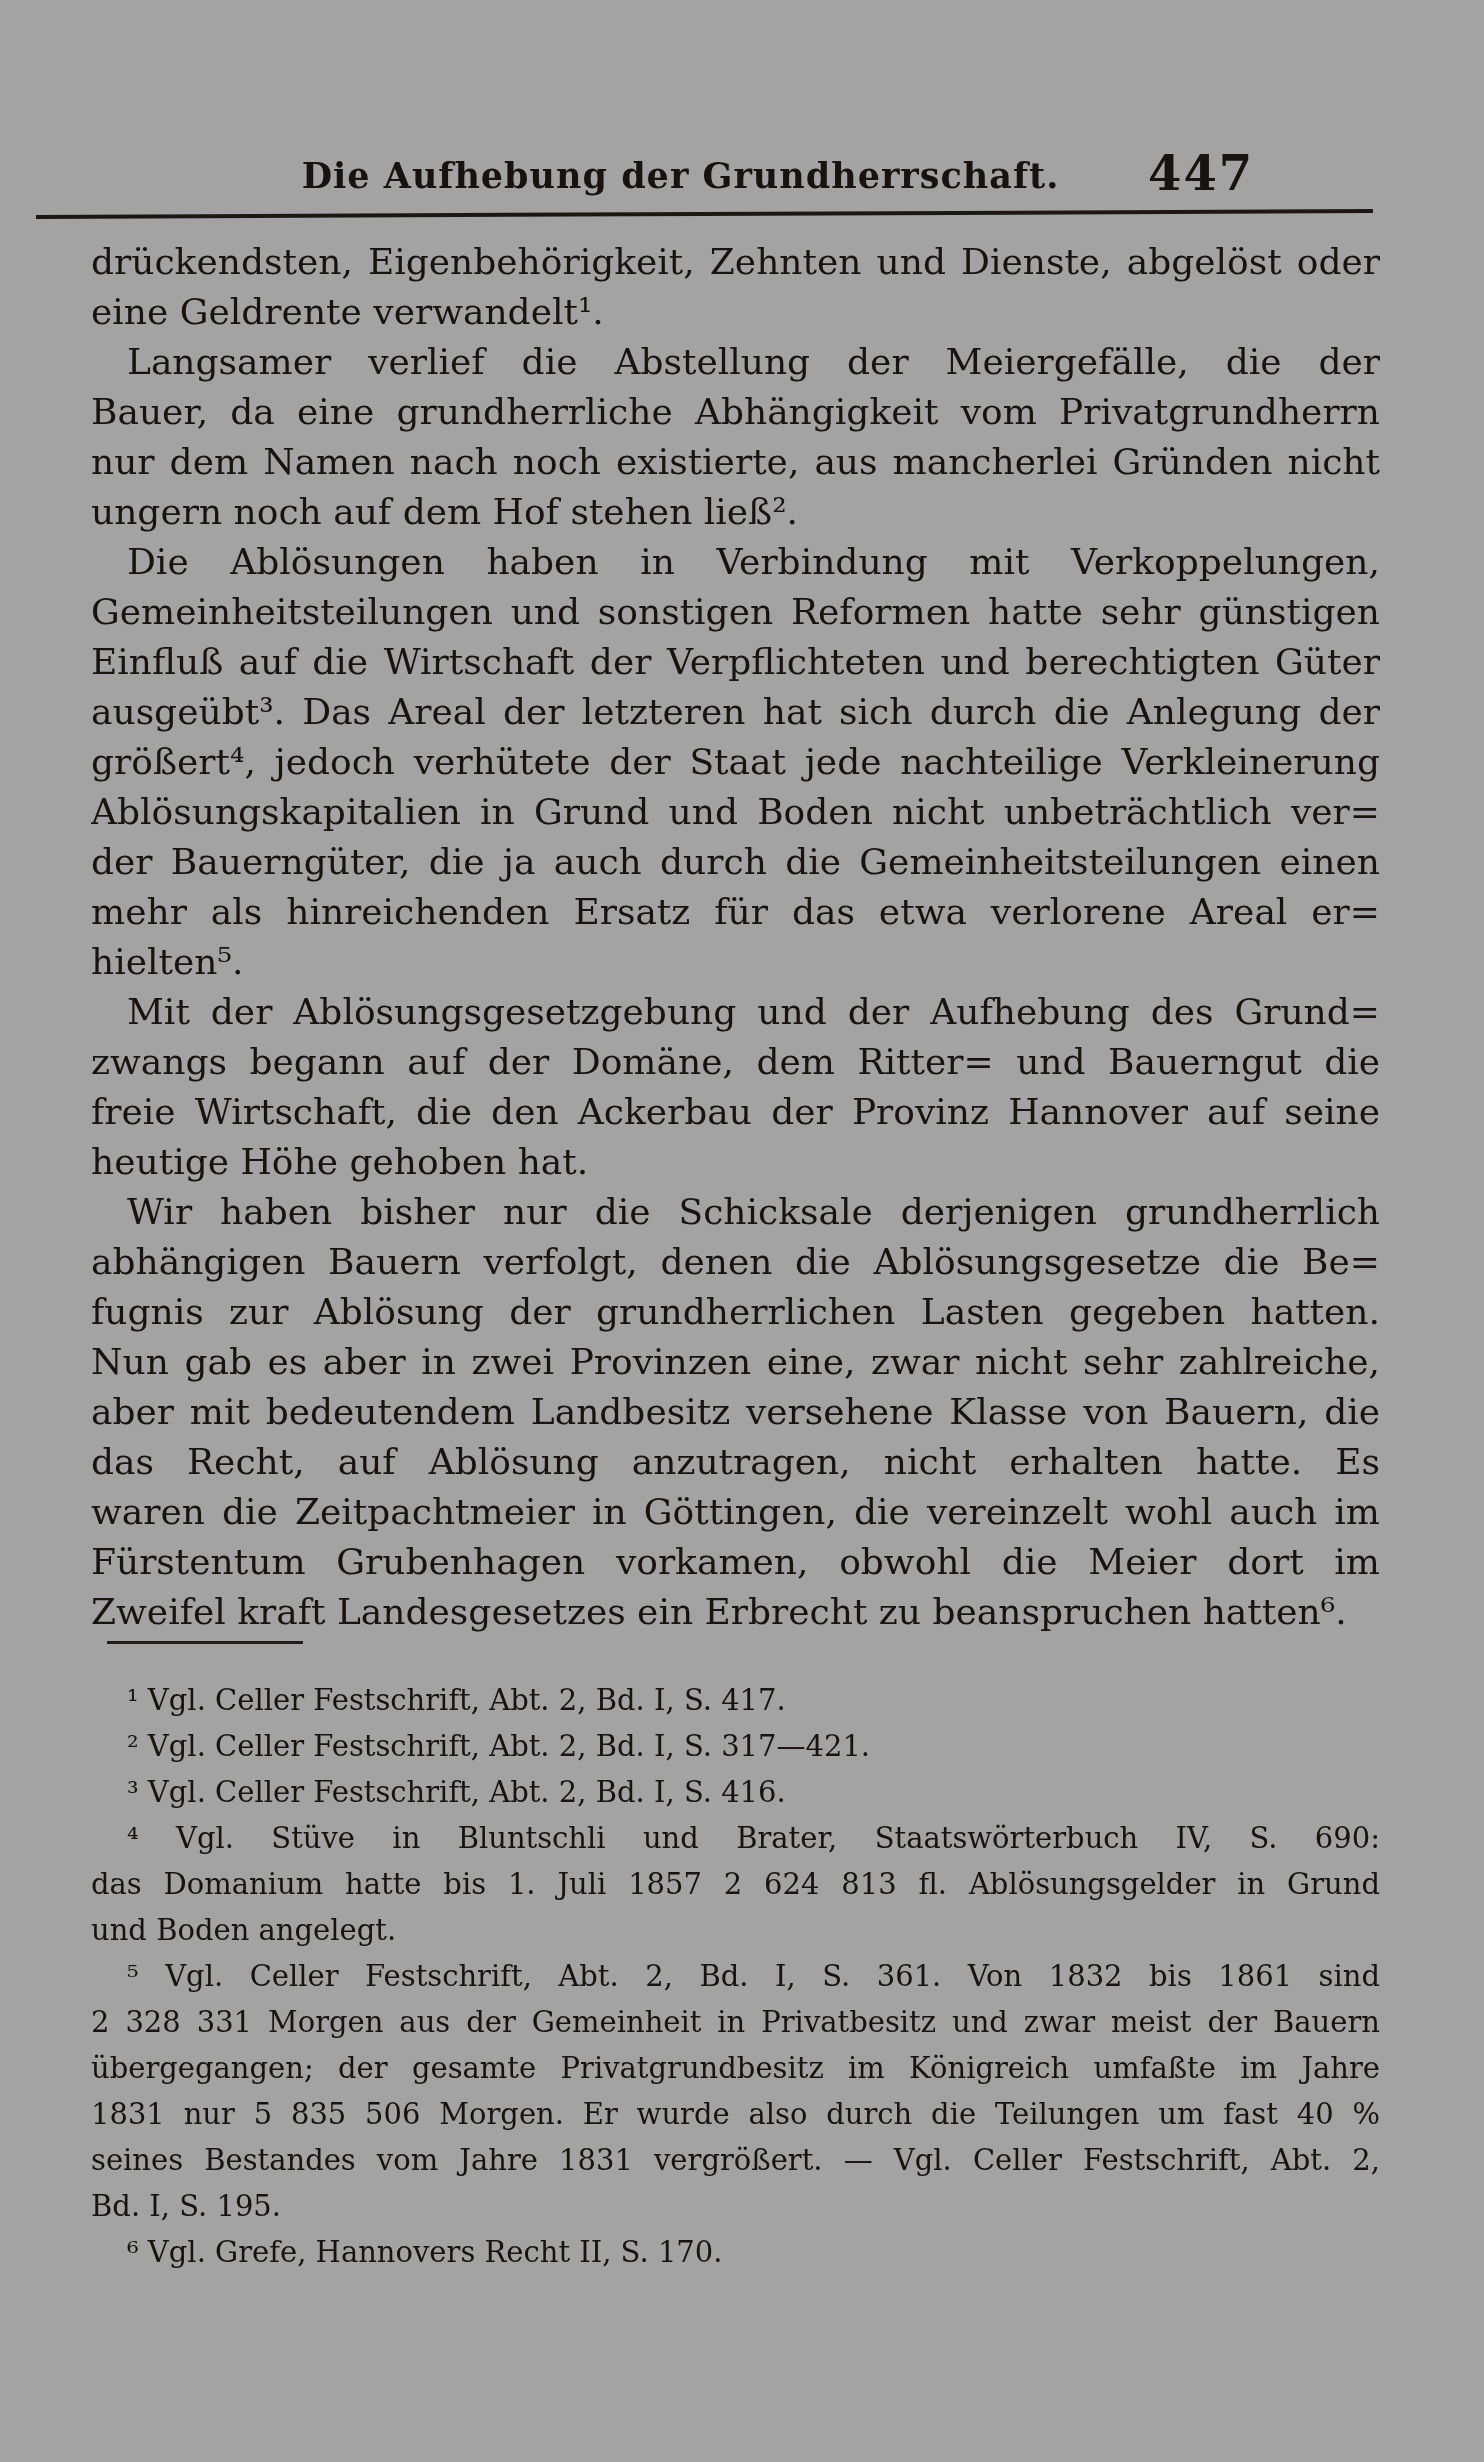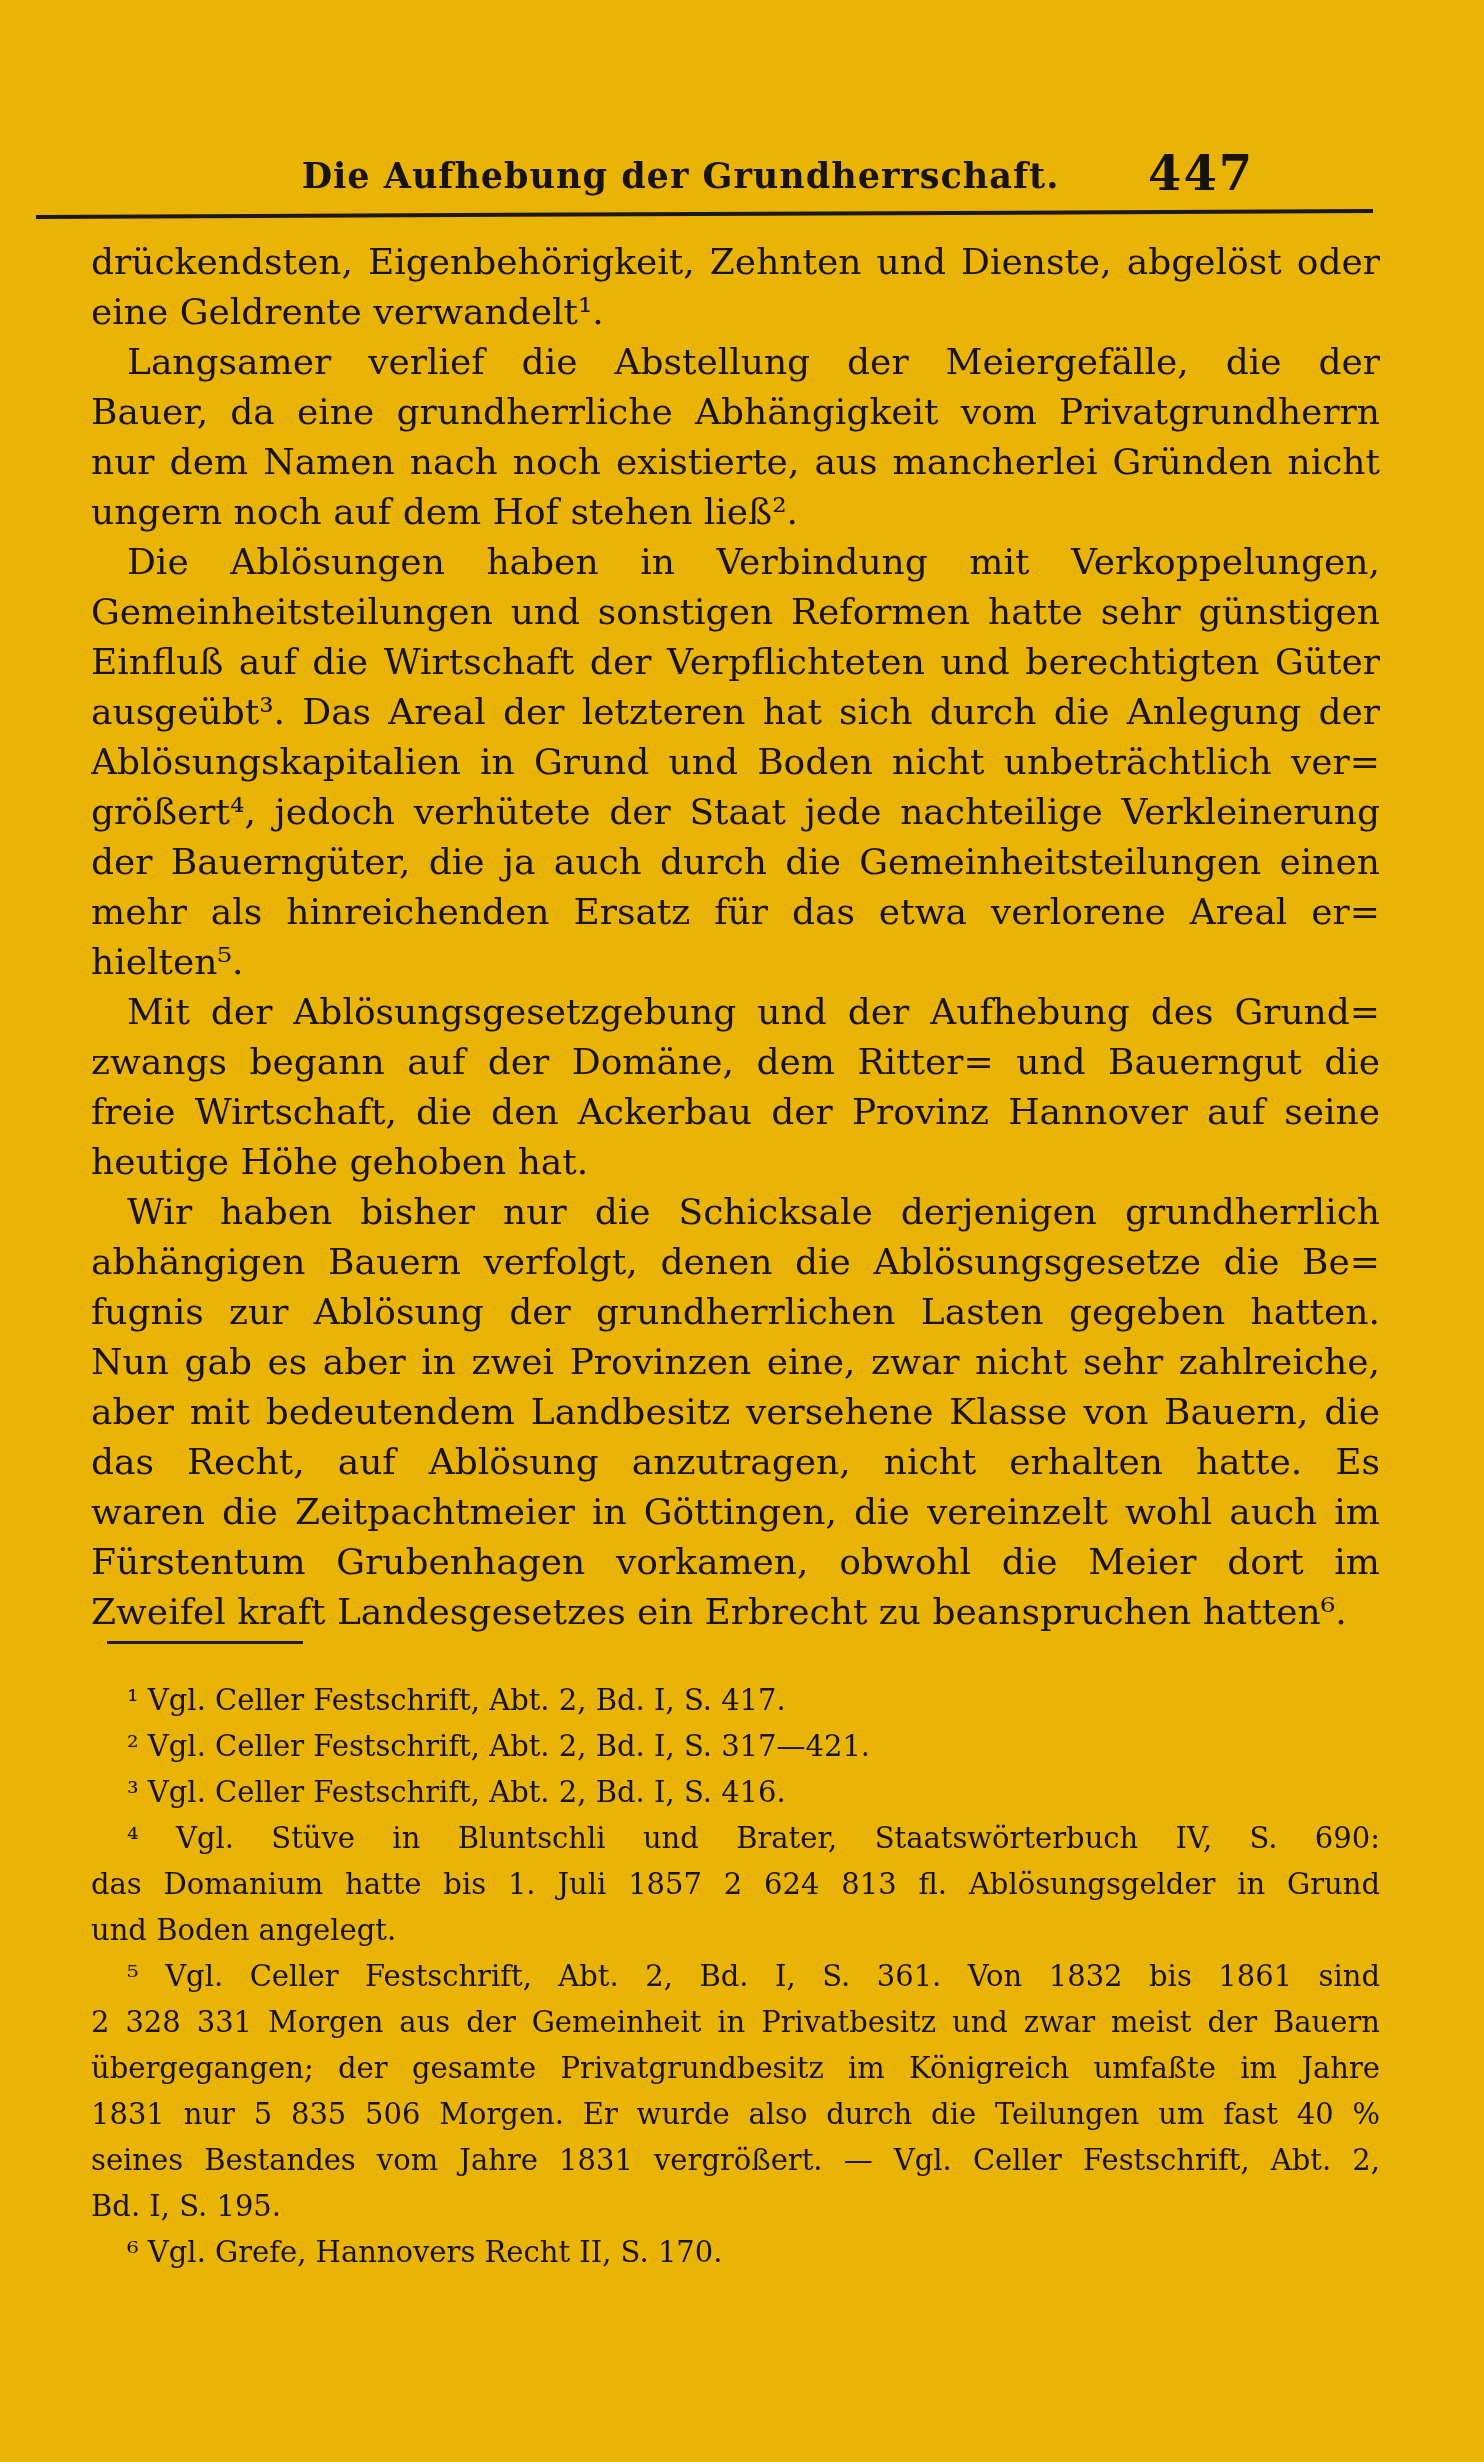--- a/index.html
+++ b/index.html
@@ -4,21 +4,21 @@
 <style>
   html, body {
     margin: 0;
     padding: 0;
     background: #ffffff;
   }
   .page {
     position: relative;
     width: 1485px;
     height: 2462px;
-    background: #eab308;
+    background: #a3a3a3;
     color: #17140f;
     font-family: "DejaVu Serif", "Liberation Serif", serif;
     overflow: hidden;
   }
 
   
   .running-title {
     position: absolute;
     top: 155px;
     left: 0;
@@ -117,23 +117,23 @@
       <div class="line last">ungern noch auf dem Hof stehen ließ².</div>
 
       <div class="line indent">Die Ablösungen haben in Verbindung mit Verkoppelungen,</div>
 
       <div class="line">Gemeinheitsteilungen und sonstigen Reformen hatte sehr günstigen</div>
 
       <div class="line">Einfluß auf die Wirtschaft der Verpflichteten und berechtigten Güter</div>
 
       <div class="line">ausgeübt³.  Das Areal der letzteren hat sich durch die Anlegung der</div>
 
+      <div class="line">größert⁴, jedoch verhütete der Staat jede nachteilige Verkleinerung</div>
+
       <div class="line">Ablösungskapitalien in Grund und Boden nicht unbeträchtlich ver=</div>
-
-      <div class="line">größert⁴, jedoch verhütete der Staat jede nachteilige Verkleinerung</div>
 
       <div class="line">der Bauerngüter, die ja auch durch die Gemeinheitsteilungen einen</div>
 
       <div class="line">mehr als hinreichenden Ersatz für das etwa verlorene Areal er=</div>
 
       <div class="line last">hielten⁵.</div>
 
       <div class="line indent">Mit der Ablösungsgesetzgebung und der Aufhebung des Grund=</div>
 
       <div class="line">zwangs begann auf der Domäne, dem Ritter= und Bauerngut die</div>

